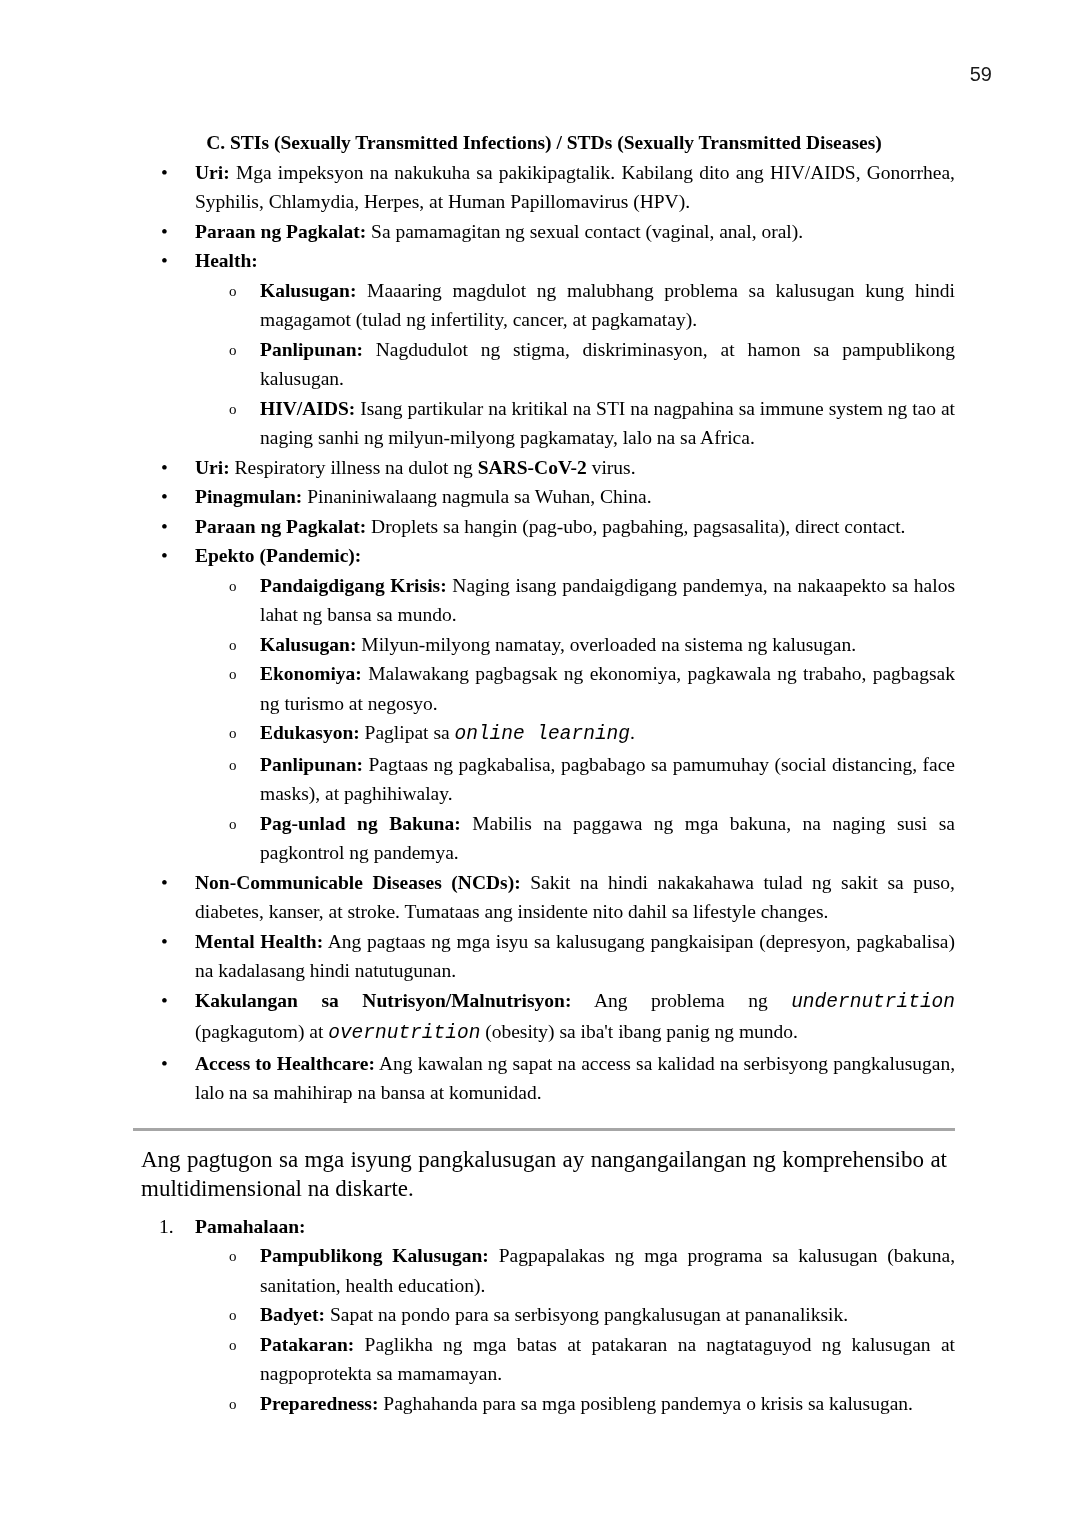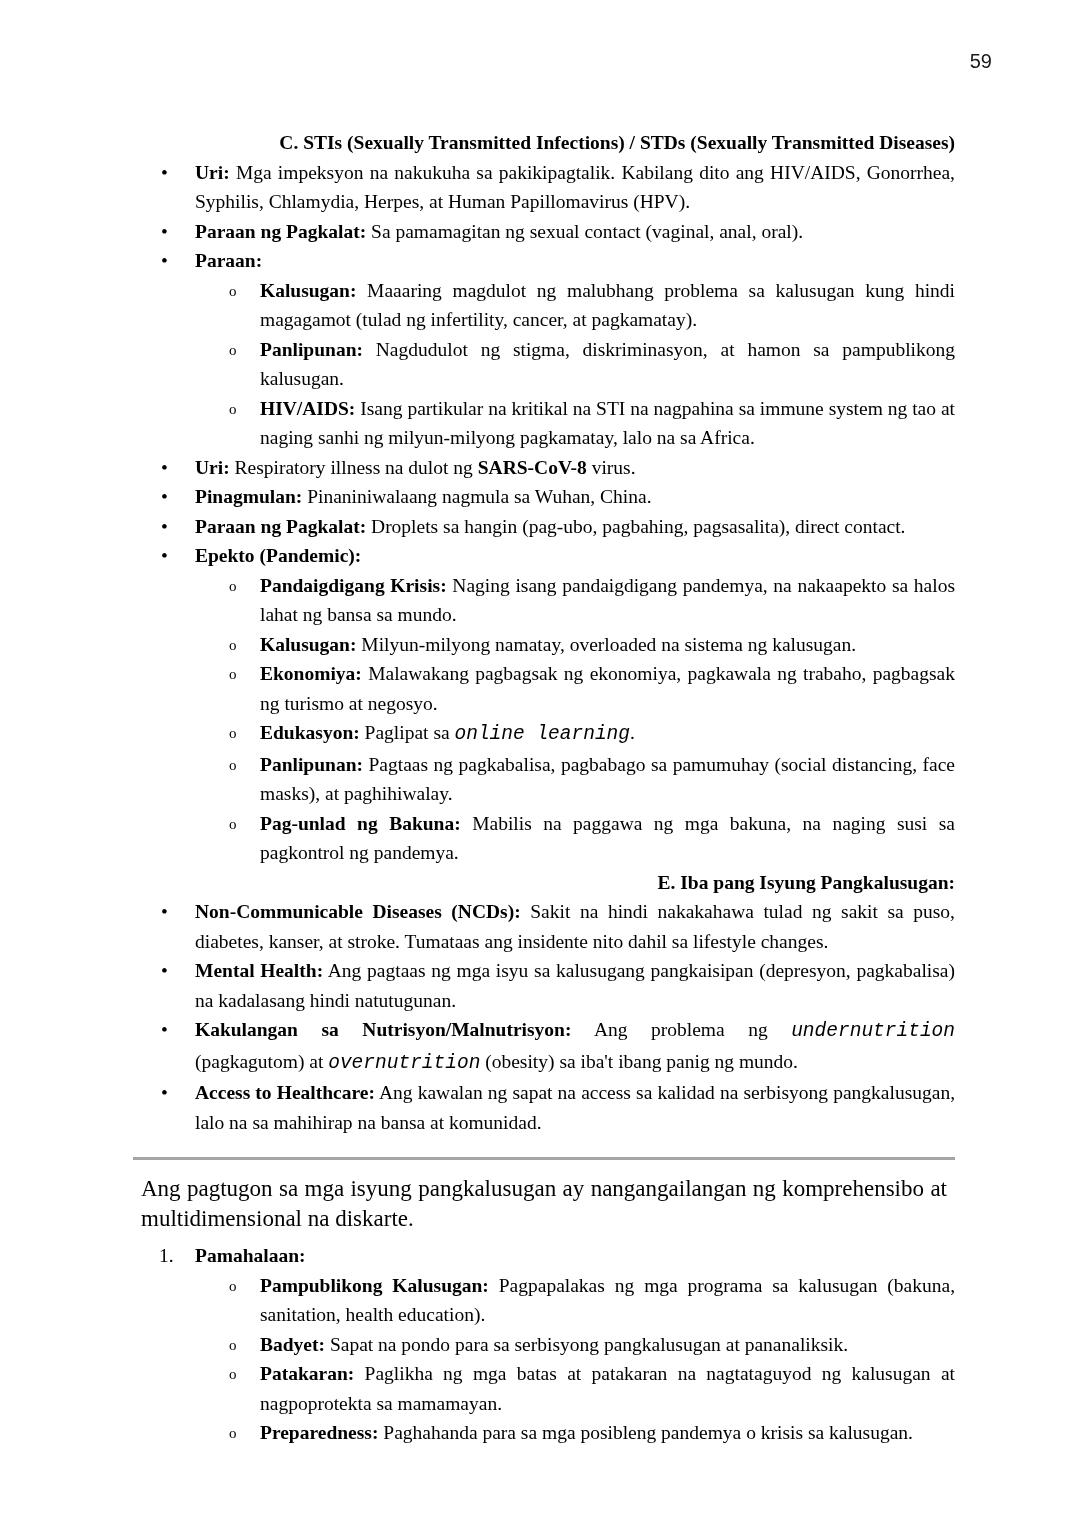--- a/index.html
+++ b/index.html
@@ -21,40 +21,40 @@
     left: 0;
     top: 0;
     width: 1080px;
     height: 1527px;
     background: #fff;
   }
 
   .page-number {
     position: absolute;
     right: 88px;
-    top: 49px;
+    top: 62px;
     font-family: "Liberation Sans", "DejaVu Sans", sans-serif;
     font-size: 20px;
     line-height: 24px;
     color: #1a1a1a;
   }
 
   .content {
     position: absolute;
     left: 133px;
     top: 128px;
     width: 822px;
   }
 
   
   .sec-head {
     font-size: 19.5px;
     line-height: 29.5px;
     font-weight: bold;
-    text-align: right;
+    text-align: center;
     margin: 0;
   }
 
   .body-par {
     font-size: 23px;
     line-height: 29.5px;
     text-align: justify;
     text-justify: inter-word;
     margin: 8px;
   }
@@ -140,42 +140,42 @@
       <b>Uri:</b><span class="txt"> Mga impeksyon na nakukuha sa pakikipagtalik. Kabilang dito ang HIV/AIDS, Gonorrhea, Syphilis, Chlamydia, Herpes, at Human Papillomavirus (HPV).</span>
     </div>
 
     <div class="lvl1">
       <span class="marker">•</span>
       <b>Paraan ng Pagkalat:</b><span class="txt"> Sa pamamagitan ng sexual contact (vaginal, anal, oral).</span>
     </div>
 
     <div class="lvl1">
       <span class="marker">•</span>
-      <b>Paraan:</b><span class="txt"></span>
+      <b>Health:</b><span class="txt"></span>
     </div>
 
     <div class="lvl2">
       <span class="marker">o</span>
       <b>Kalusugan:</b><span class="txt"> Maaaring magdulot ng malubhang problema sa kalusugan kung hindi magagamot (tulad ng infertility, cancer, at pagkamatay).</span>
     </div>
 
     <div class="lvl2">
       <span class="marker">o</span>
       <b>Panlipunan:</b><span class="txt"> Nagdudulot ng stigma, diskriminasyon, at hamon sa pampublikong kalusugan.</span>
     </div>
 
     <div class="lvl2">
       <span class="marker">o</span>
       <b>HIV/AIDS:</b><span class="txt"> Isang partikular na kritikal na STI na nagpahina sa immune system ng tao at naging sanhi ng milyun-milyong pagkamatay, lalo na sa Africa.</span>
     </div>
 
 
     <div class="lvl1">
       <span class="marker">•</span>
-      <b>Uri:</b><span class="txt"> Respiratory illness na dulot ng </span><b>SARS-CoV-8</b><span class="txt"> virus.</span>
+      <b>Uri:</b><span class="txt"> Respiratory illness na dulot ng </span><b>SARS-CoV-2</b><span class="txt"> virus.</span>
     </div>
 
     <div class="lvl1">
       <span class="marker">•</span>
       <b>Pinagmulan:</b><span class="txt"> Pinaniniwalaang nagmula sa Wuhan, China.</span>
     </div>
 
     <div class="lvl1">
       <span class="marker">•</span>
       <b>Paraan ng Pagkalat:</b><span class="txt"> Droplets sa hangin (pag-ubo, pagbahing, pagsasalita), direct contact.</span>
@@ -209,21 +209,20 @@
     <div class="lvl2">
       <span class="marker">o</span>
       <b>Panlipunan:</b><span class="txt"> Pagtaas ng pagkabalisa, pagbabago sa pamumuhay (social distancing, face masks), at paghihiwalay.</span>
     </div>
 
     <div class="lvl2">
       <span class="marker">o</span>
       <b>Pag-unlad ng Bakuna:</b><span class="txt"> Mabilis na paggawa ng mga bakuna, na naging susi sa pagkontrol ng pandemya.</span>
     </div>
 
-    <div class="sec-head">E. Iba pang Isyung Pangkalusugan:</div>
 
     <div class="lvl1">
       <span class="marker">•</span>
       <b>Non-Communicable Diseases (NCDs):</b><span class="txt"> Sakit na hindi nakakahawa tulad ng sakit sa puso, diabetes, kanser, at stroke. Tumataas ang insidente nito dahil sa lifestyle changes.</span>
     </div>
 
     <div class="lvl1">
       <span class="marker">•</span>
       <b>Mental Health:</b><span class="txt"> Ang pagtaas ng mga isyu sa kalusugang pangkaisipan (depresyon, pagkabalisa) na kadalasang hindi natutugunan.</span>
     </div>

